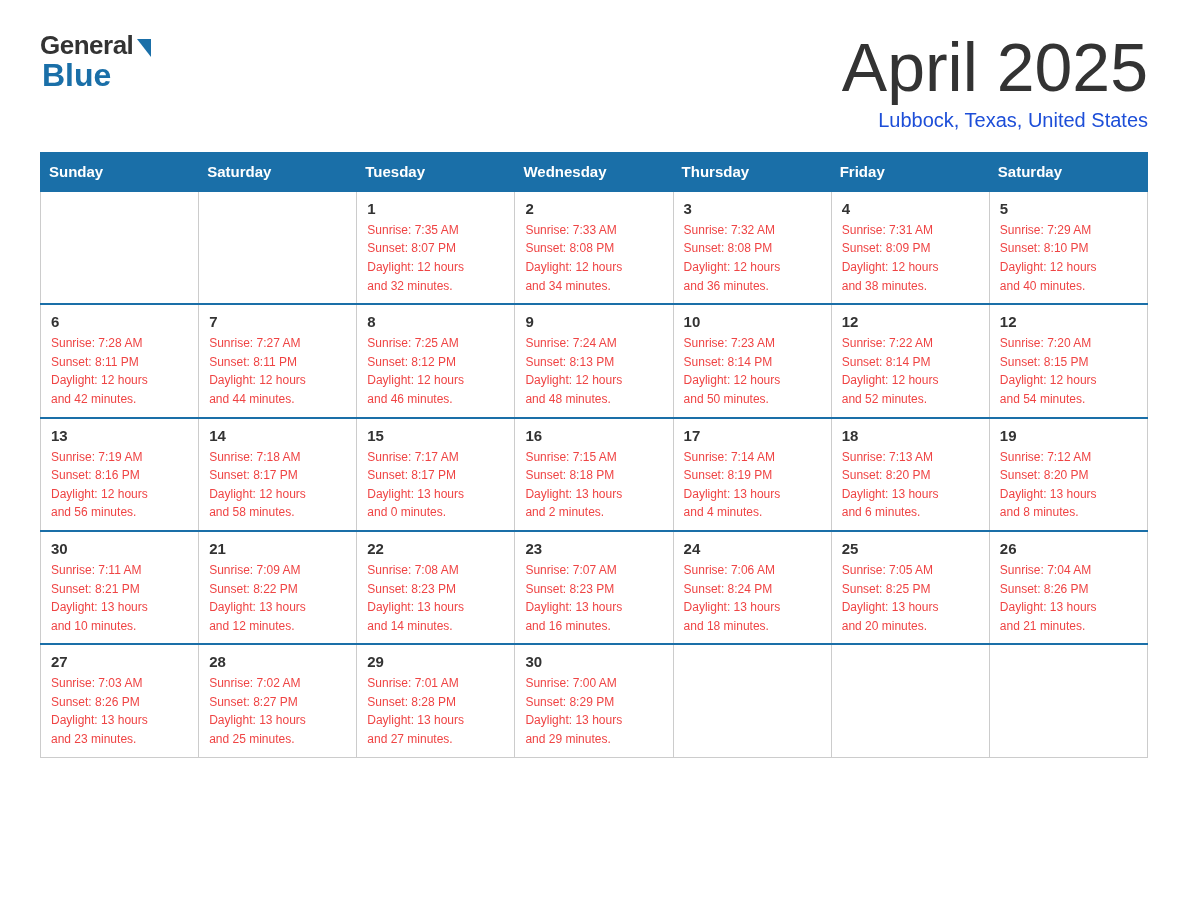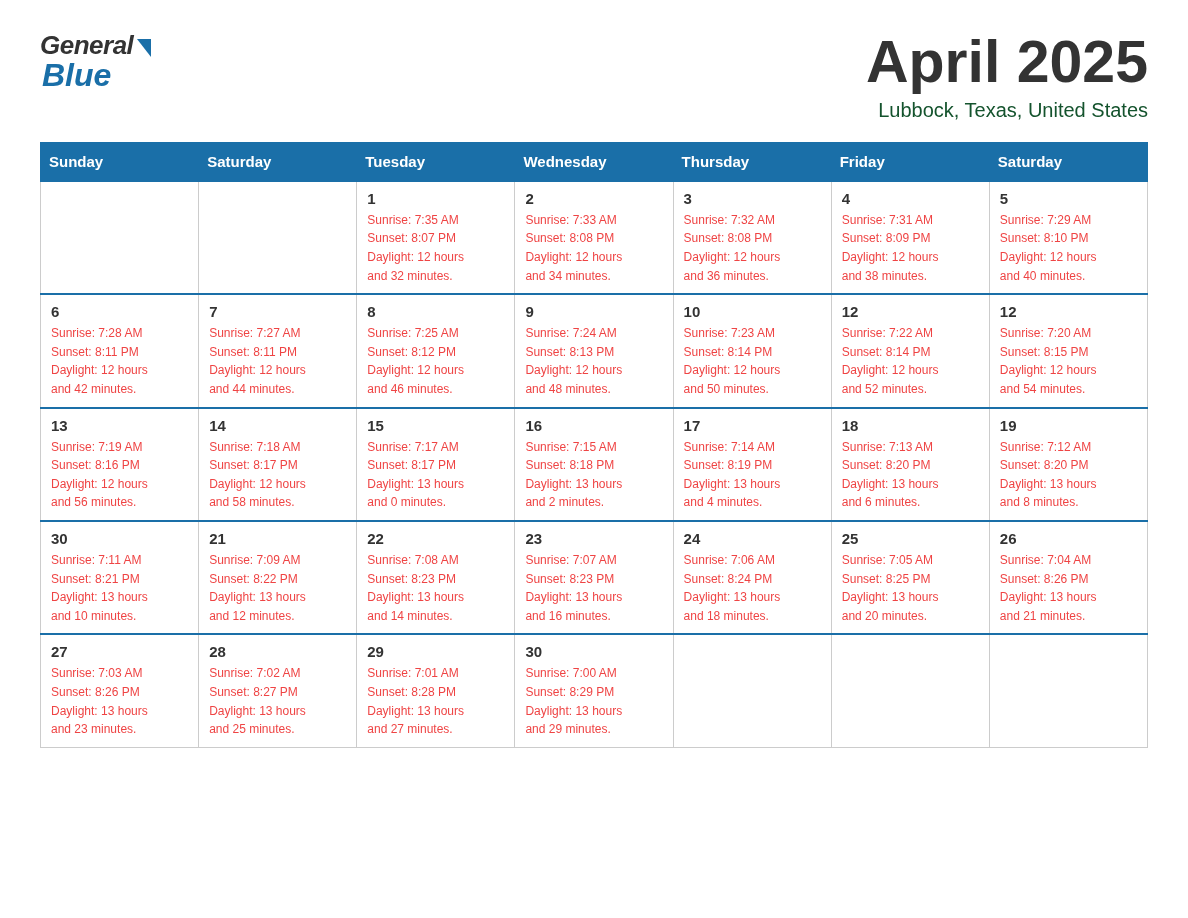--- a/index.html
+++ b/index.html
@@ -13,21 +13,20 @@
     .header {
       display: flex;
       justify-content: space-between;
       align-items: flex-start;
       margin-bottom: 20px;
     }
     .logo {
       display: flex;
       flex-direction: column;
       align-items: flex-start;
-      font-style: italic;
     }
     .logo-top {
       display: flex;
       align-items: center;
     }
     .logo-general {
       font-size: 26px;
       font-weight: bold;
       color: #333;
       letter-spacing: -0.5px;
@@ -45,28 +44,28 @@
       font-size: 32px;
       font-weight: bold;
       color: #1a6fa8;
       margin-top: -4px;
       padding-left: 2px;
     }
     .title-block {
       text-align: right;
     }
     .month-title {
-      font-size: 59px;
-      font-weight: bold;
+      font-size: 68px;
+      font-weight: normal;
       color: #333;
       line-height: 1.1;
     }
     .location {
       font-size: 20px;
-      color: #14532d;
+      color: #1d4ed8;
       margin-top: 4px;
     }
     .calendar {
       width: 100%;
       border-collapse: collapse;
       border: 1px solid #aaa;
     }
     .calendar th {
       background-color: #1a6fa8;
       color: #fff;

